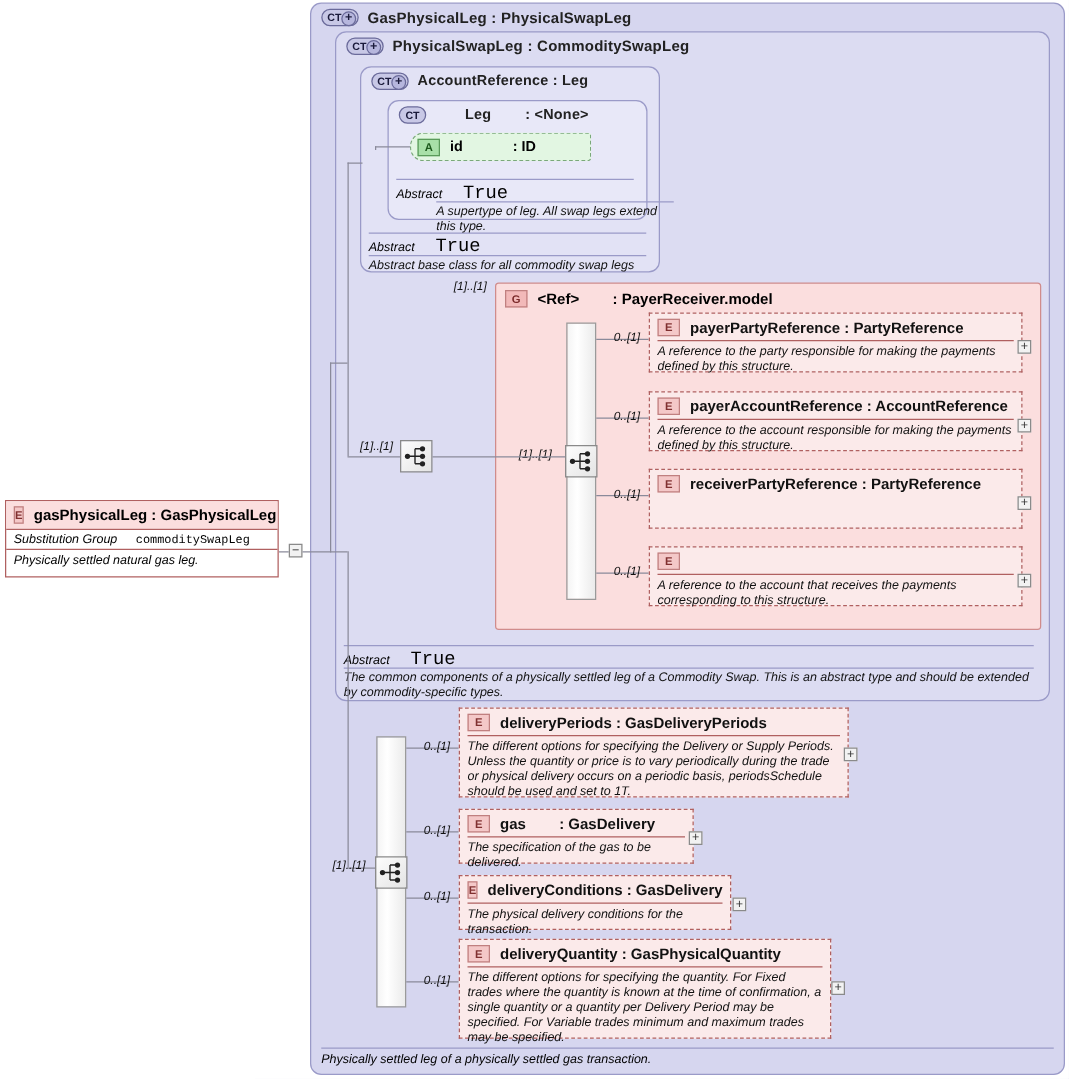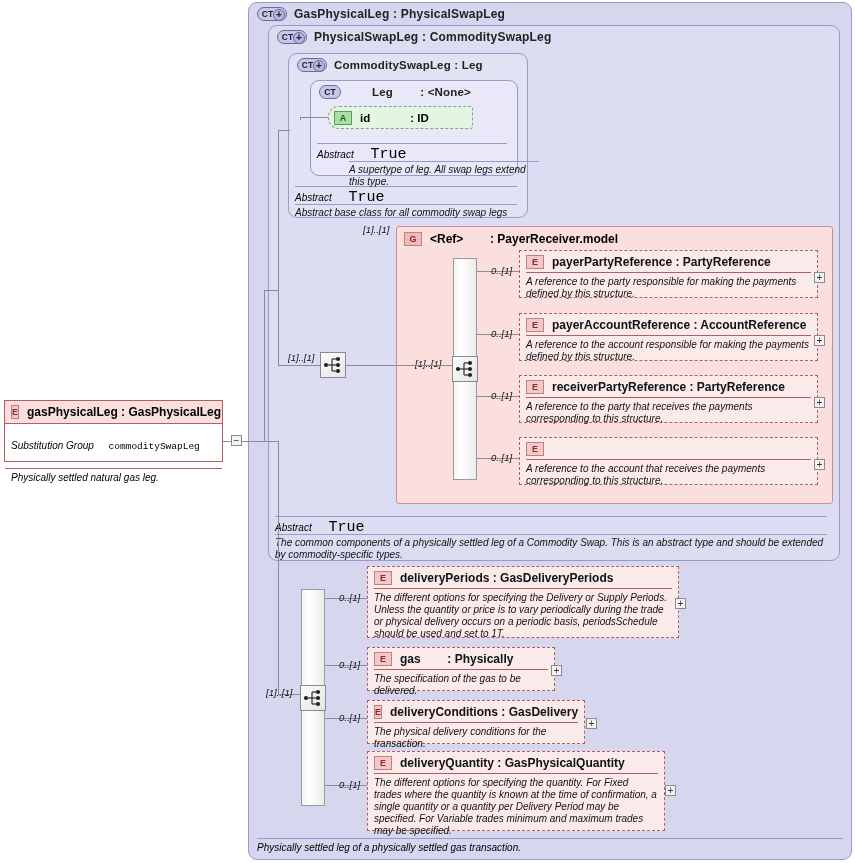--- a/index.html
+++ b/index.html
@@ -67,21 +67,21 @@
                     white-space:nowrap;}
   .el-card .el-name{font-size:12px;font-weight:bold;color:#111;}
   .el-card .el-doc{border-top:1px solid #b06060;margin:0 6px;padding:3px 0 4px 0;
                    font-size:10px;font-style:italic;line-height:12px;color:#111;}
 
   
   .el-white{position:absolute;box-sizing:border-box;
             border:1px solid #b06060;background:#ffffff;}
   .el-white .wh-head{background:#fbdede;padding:4px 6px;display:flex;
             align-items:center;white-space:nowrap;}
-  .el-white .wh-row{border-top:1px solid #b06060;padding:16px 6px;font-size:10px;
+  .el-white .wh-row{border-top:1px solid #b06060;padding:2px 6px;font-size:10px;
             white-space:nowrap;}
   .el-white .wh-doc{border-top:1px solid #b06060;padding:3px 6px;font-size:10px;
             font-style:italic;}
 
   
   .seqbar{position:absolute;box-sizing:border-box;border:1px solid #9a9a9a;
           background:linear-gradient(to right,#f4f4f4 0%,#ffffff 35%,#ebebeb 100%);}
   .seqicon{position:absolute;box-sizing:border-box;width:26px;height:26px;
            border:1px solid #8a8a8a;
            background:linear-gradient(to bottom right,#fdfdfd,#e4e4e4);}
@@ -125,21 +125,21 @@
   <div class="prop-row" style="left:6px;top:490px;width:552px;">
     <span class="prop-key">Abstract</span>
     <span class="prop-val" style="margin-left:14px;">True</span>
   </div>
   <div class="doc-row" style="left:6px;top:508px;width:552px;">The common components of a physically settled leg of a Commodity Swap. This is an abstract type and should be extended by commodity-specific types.</div>
 </div>
 
 <div class="ct-box lvl3" style="left:288px;top:53px;width:240px;height:165px;">
   <div class="ct-head">
     <span class="icon-ct plus">CT</span>
-    <span class="ct-title" style="font-size:11.5px;">CommoditySwapLeg : Leg</span>
+    <span class="ct-title" style="font-size:11.5px;">AccountReference : Leg</span>
   </div>
   <div class="prop-row" style="left:6px;top:132px;width:222px;">
     <span class="prop-key">Abstract</span>
     <span class="prop-val" style="margin-left:14px;">True</span>
   </div>
   <div class="doc-row" style="left:6px;top:150px;width:222px;">Abstract base class for all commodity swap legs</div>
 </div>
 
 <div class="ct-box lvl4" style="left:310px;top:80px;width:208px;height:96px;">
   <div class="ct-head">
@@ -258,21 +258,20 @@
   <div class="el-doc">A reference to the account responsible for making the payments defined by this structure.</div>
 </div>
 <div class="pmbox" style="left:814px;top:335px;">+</div>
 
 <div class="card-lbl" style="left:491px;top:390px;">0..[1]</div>
 <div class="el-card" style="left:519px;top:375px;width:299px;height:48px;">
   <div class="el-head">
     <span class="icon-e">E</span>
     <span class="el-name">receiverPartyReference : PartyReference</span>
   </div>
-  <div class="el-doc">A reference to the party that receives the payments corresponding to this structure.</div>
 </div>
 <div class="pmbox" style="left:814px;top:397px;">+</div>
 
 <div class="card-lbl" style="left:491px;top:452px;">0..[1]</div>
 <div class="el-card" style="left:519px;top:437px;width:299px;height:48px;">
   <div class="el-head">
     <span class="icon-e">E</span>
   </div>
   <div class="el-doc">A reference to the account that receives the payments corresponding to this structure.</div>
 </div>
@@ -306,21 +305,21 @@
     <span class="el-name">deliveryPeriods : GasDeliveryPeriods</span>
   </div>
   <div class="el-doc">The different options for specifying the Delivery or Supply Periods. Unless the quantity or price is to vary periodically during the trade or physical delivery occurs on a periodic basis, periodsSchedule should be used and set to 1T.</div>
 </div>
 <div class="pmbox" style="left:675px;top:598px;">+</div>
 
 <div class="card-lbl" style="left:339px;top:659px;">0..[1]</div>
 <div class="el-card" style="left:367px;top:647px;width:188px;height:44px;">
   <div class="el-head">
     <span class="icon-e">E</span>
-    <span class="el-name" style="white-space:pre;">gas        : Physically</span>
+    <span class="el-name" style="white-space:pre;">gas        : GasDelivery</span>
   </div>
   <div class="el-doc">The specification of the gas to be delivered.</div>
 </div>
 <div class="pmbox" style="left:551px;top:665px;">+</div>
 
 <div class="card-lbl" style="left:339px;top:712px;">0..[1]</div>
 <div class="el-card" style="left:367px;top:700px;width:218px;height:44px;">
   <div class="el-head">
     <span class="icon-e">E</span>
     <span class="el-name">deliveryConditions : GasDelivery</span>

